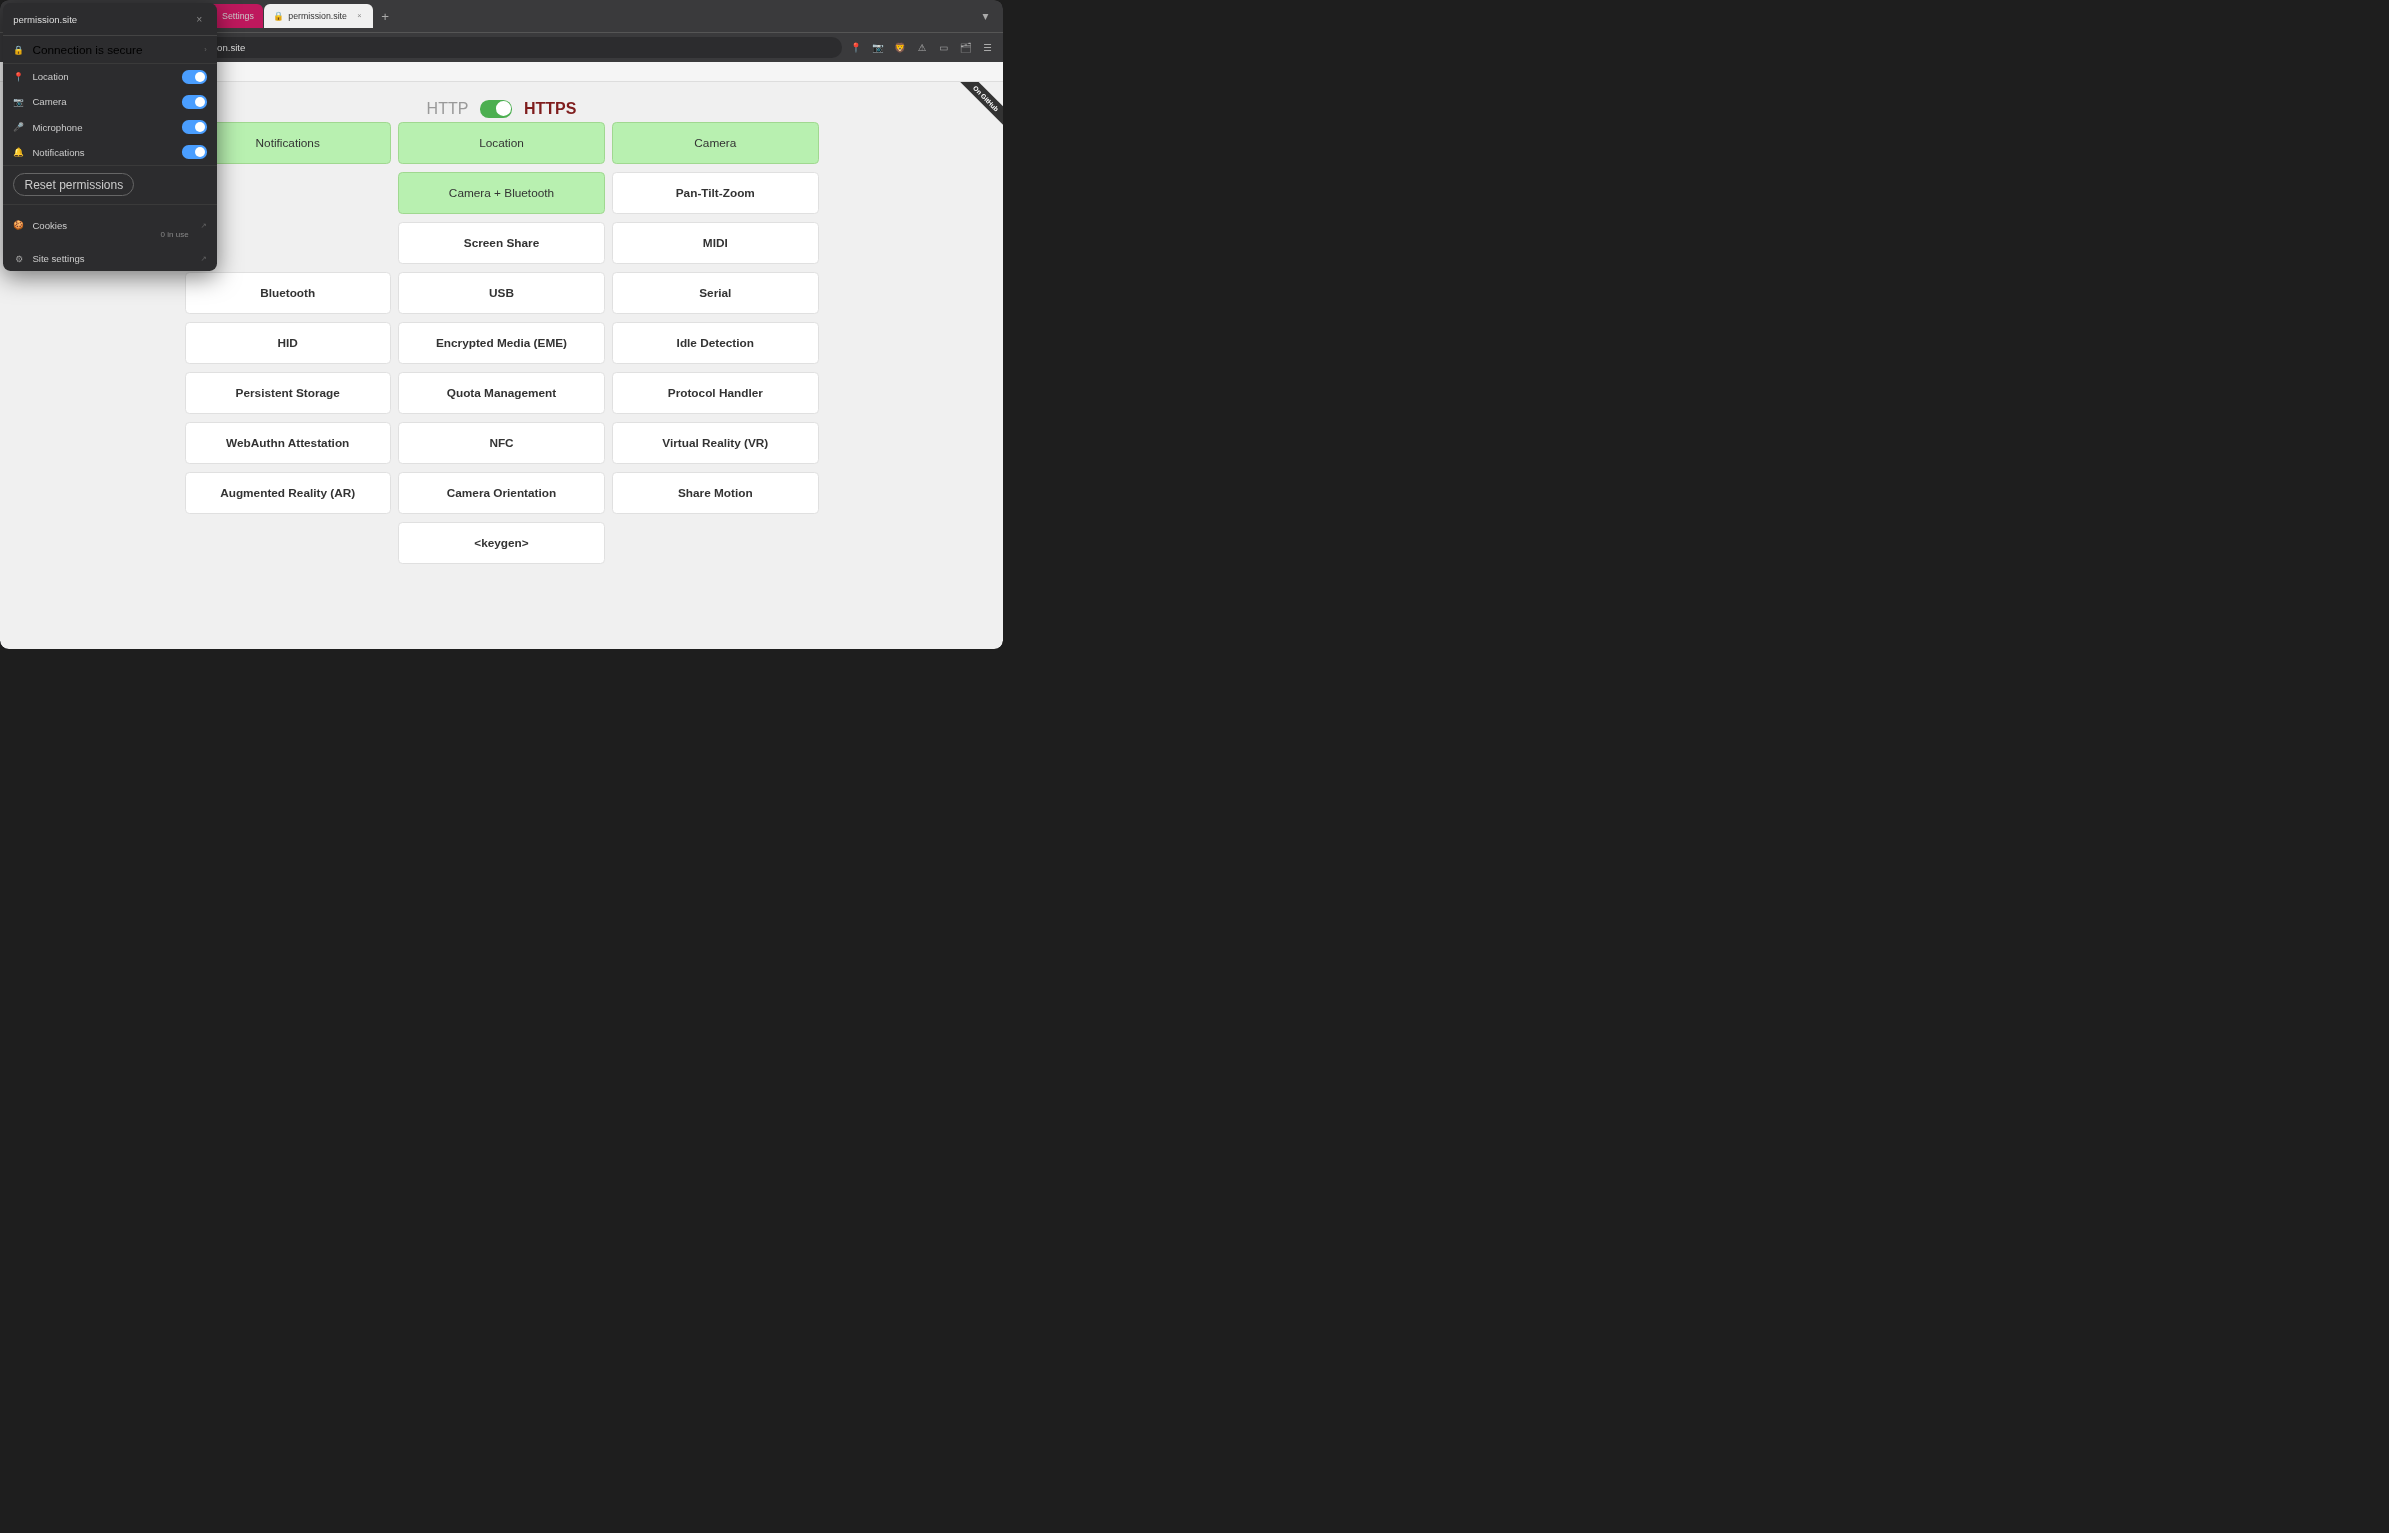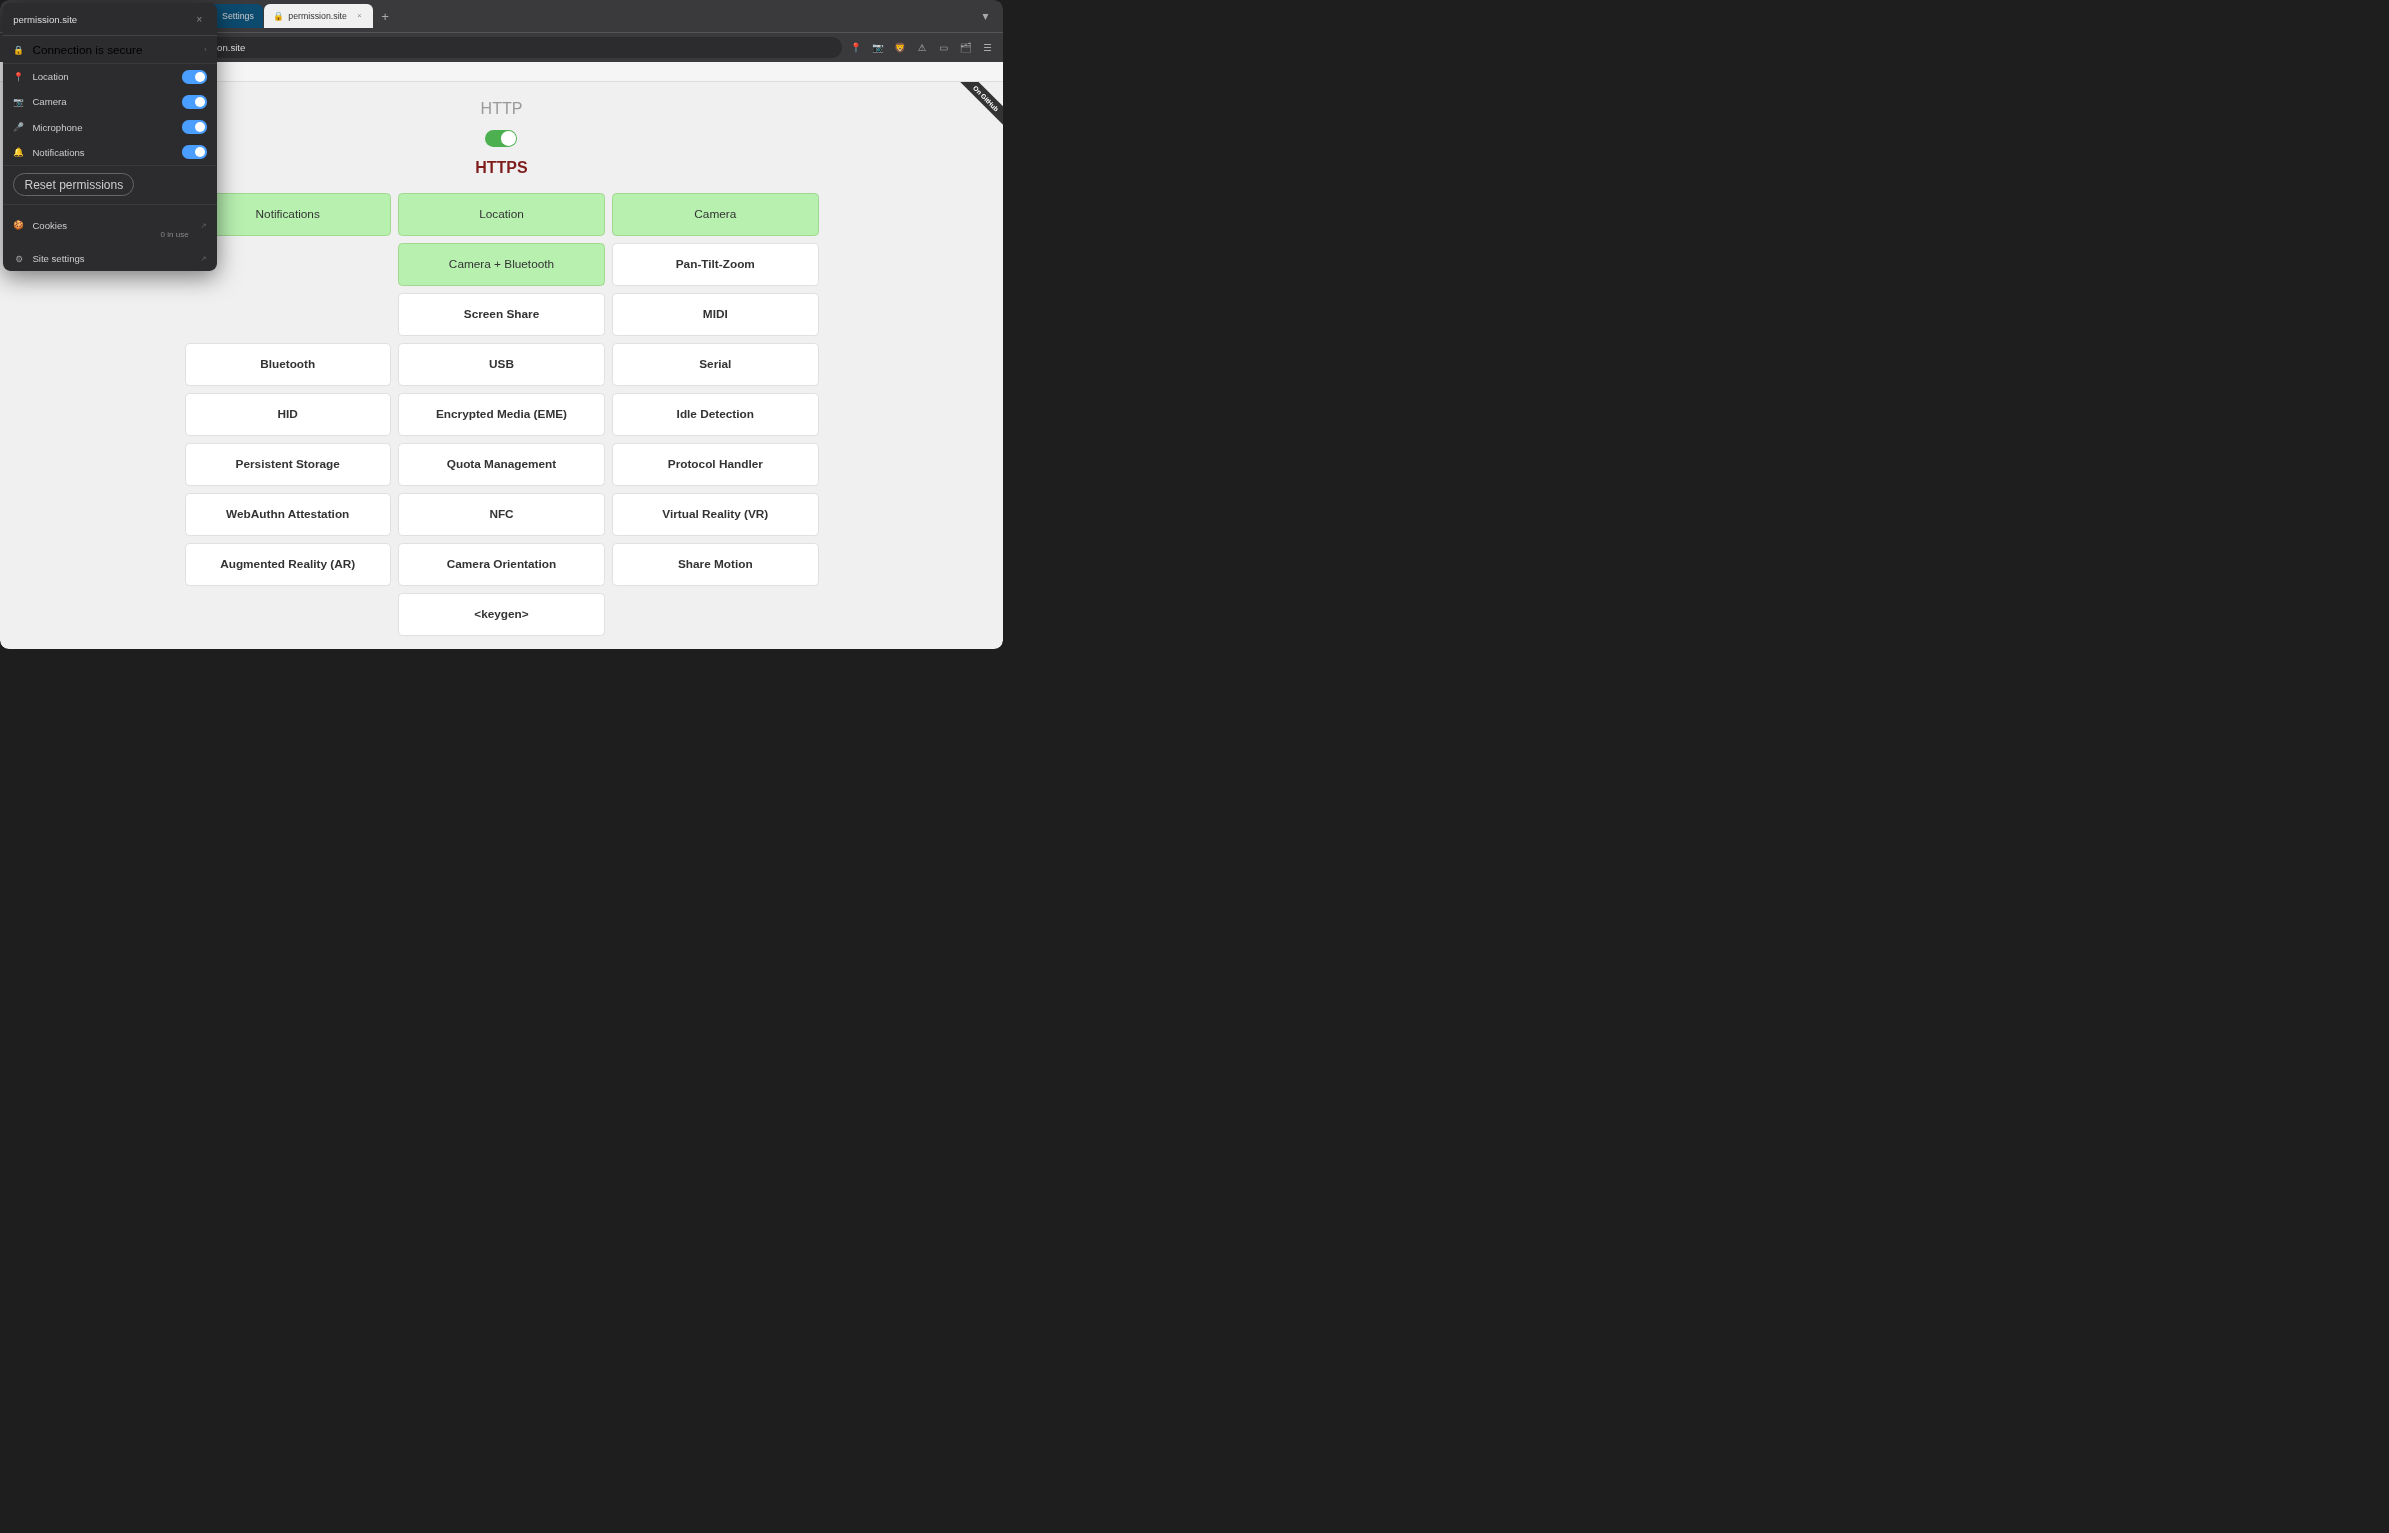--- a/index.html
+++ b/index.html
@@ -56,21 +56,21 @@
     }
     .tab {
       height: 23.6px;
       padding: 0 8.8px;
       border-radius: 5.9px 5.9px 0 0;
       display: flex;
       align-items: center;
       gap: 4.4px;
       font-size: 8.8px;
       color: #ccc;
-      background: #0c4a6e;
+      background: #be185d;
       cursor: pointer;
       max-width: 162px;
       white-space: nowrap;
       overflow: hidden;
     }
     .tab.active {
       background: #f0f0f0;
       color: #333;
     }
     .tab-close {
@@ -184,24 +184,23 @@
       flex-direction: column;
       align-items: center;
       padding: 17.7px 29.5px 23.6px;
     }
 
     
     .protocol-toggle {
       display: flex;
       align-items: center;
       gap: 11.8px;
-      margin-bottom: 16px;
+      margin-bottom: 4px;
       font-size: 16px;
       font-weight: 500;
-      flex-direction: column;
     }
     .protocol-http { color: #999; }
     .protocol-https { color: #7f1d1d; font-weight: 700; }
     .toggle-switch {
       width: 32px;
       height: 17.7px;
       background: #4caf50;
       border-radius: 8.8px;
       position: relative;
     }

